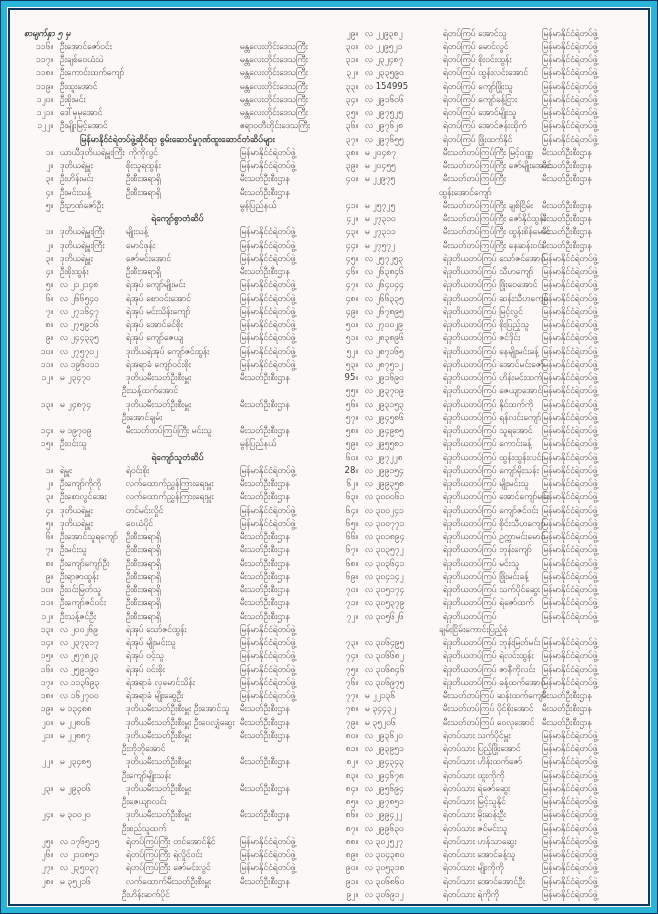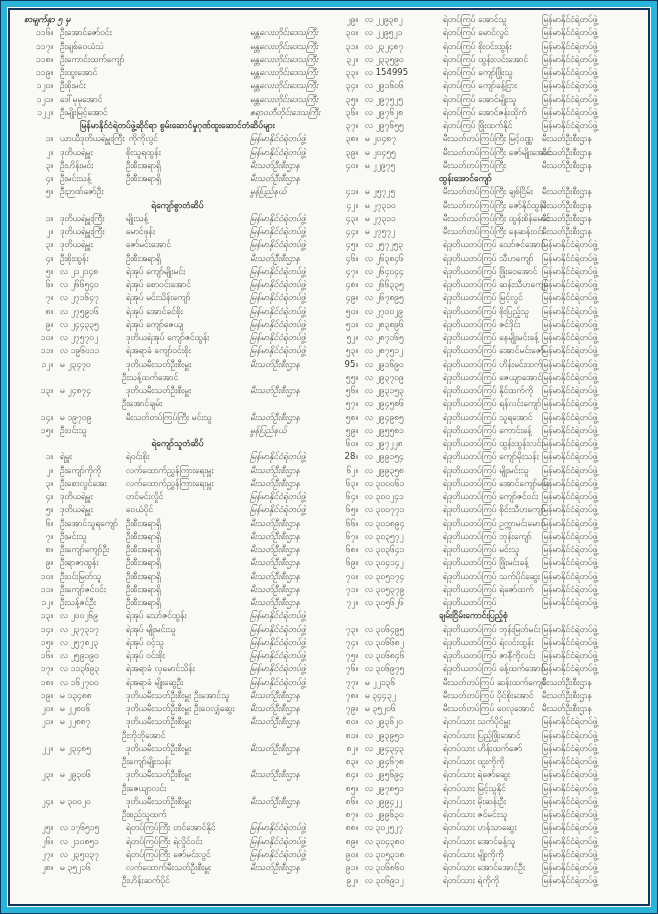--- a/index.html
+++ b/index.html
@@ -12,41 +12,42 @@
     overflow:hidden;
     box-sizing:border-box;
   }
   .frame-cyan{position:absolute;inset:1px;border:6px solid #2ab5d8;pointer-events:none;}
   .frame-outer{position:absolute;inset:0;border:1px solid #10375f;pointer-events:none;}
   .frame-inner{position:absolute;inset:8px;border:2px solid #10375f;pointer-events:none;}
   .content{
     position:absolute;left:24px;top:13px;right:16px;bottom:13px;
     display:flex;gap:4px;
     font-size:8.5px;
+    align-items:flex-end;
   }
   .col{flex:1 1 0;position:relative;}
   .continued{font-weight:bold;font-style:italic;line-height:13.25px;}
   .continued-to{font-weight:bold;font-style:italic;line-height:13.25px;text-align:right;padding-right:6px;}
   .main-header{font-weight:bold;text-align:center;line-height:13.25px;white-space:nowrap;}
   .sec-title{font-weight:bold;text-align:center;line-height:13.25px;}
   .row{display:block;}
   .l1{display:flex;position:relative;line-height:13.25px;white-space:nowrap;}
   .l2{line-height:13.25px;white-space:nowrap;}
   .num{flex:0 0 auto;text-align:right;box-sizing:border-box;padding-right:7px;}
   .fa{flex:0 0 auto;padding-right:4px;}
   .fb{flex:0 1 auto;}
   .fc{position:absolute;top:0;}
   .col-left .num{width:36px;}
   .col-left .fa{min-width:62px;}
-  .col-left .fc{left:226px;font-style:italic;}
+  .col-left .fc{left:216px;}
   .col-left .l2{padding-left:98px;}
   .col-right .num{width:30px;}
   .col-right .fa{min-width:74px;}
   .col-right .fc{left:207px;}
-  .col-right .l2{padding-left:104px;font-weight:bold;}
+  .col-right .l2{padding-left:104px;}
 </style>
 </head>
 <body>
 
 <div class="page">
   <div class="frame-cyan"></div>
   <div class="frame-outer"></div>
   <div class="frame-inner"></div>
 
   <div class="content">

